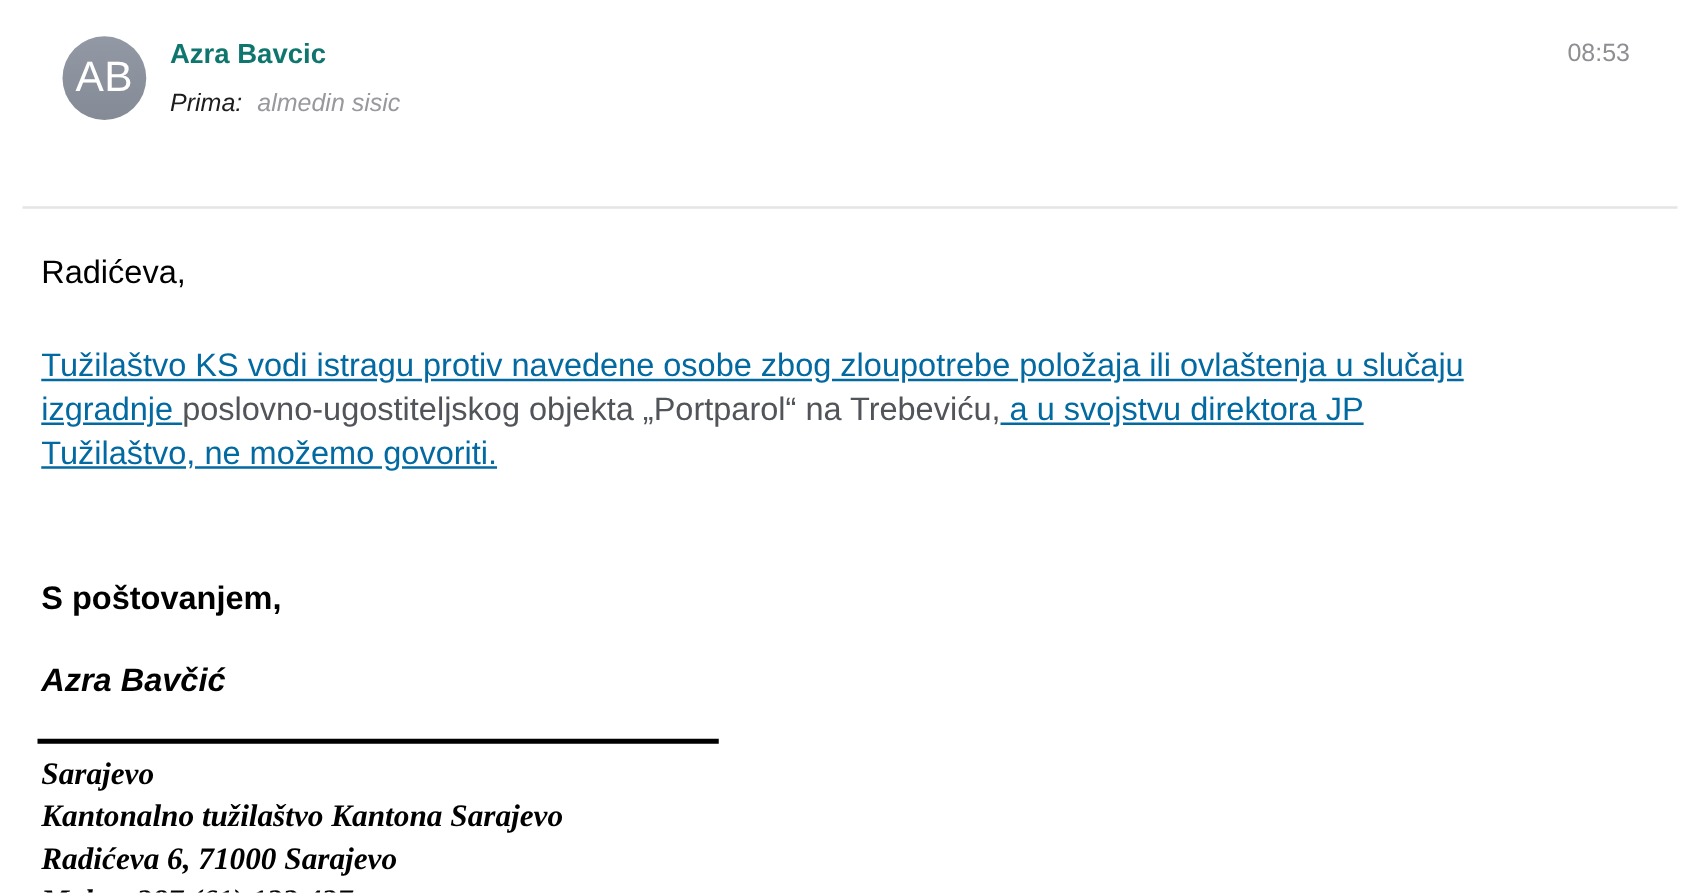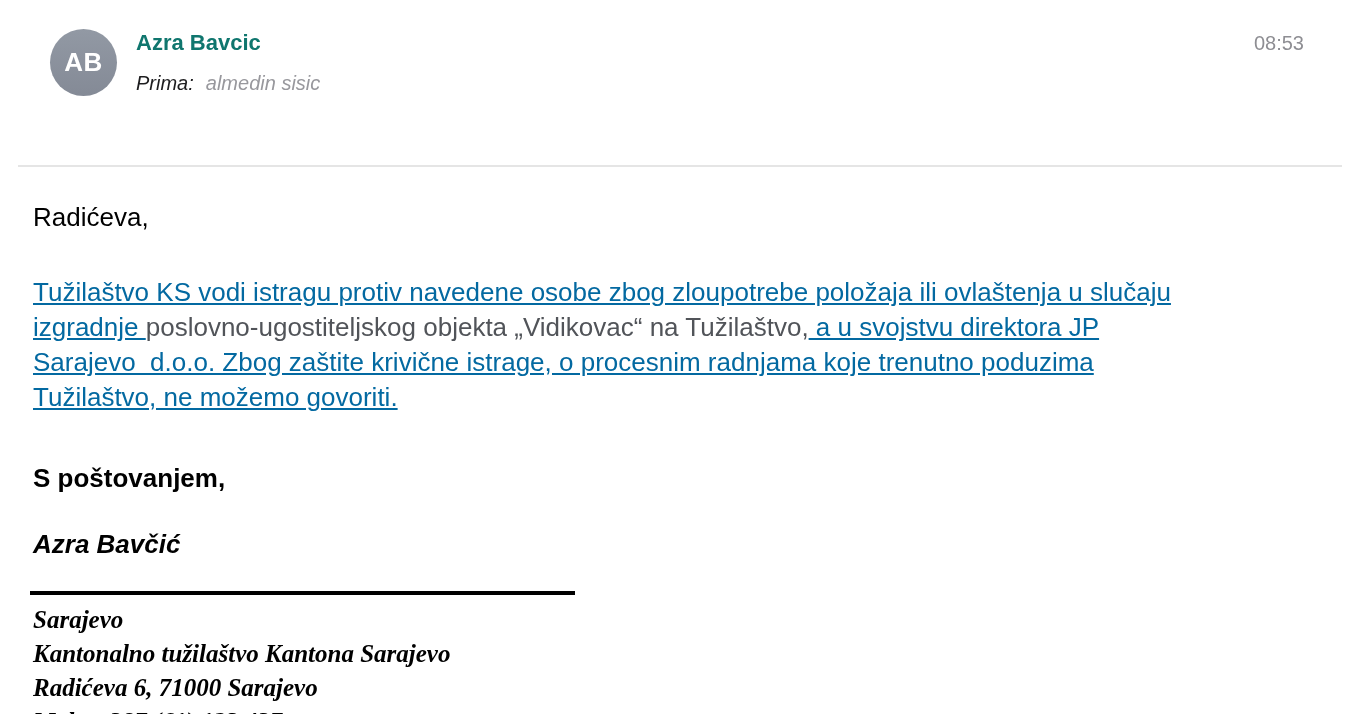--- a/index.html
+++ b/index.html
@@ -6,21 +6,21 @@
   html, body { width: 1360px; height: 714px; overflow: hidden; background: #ffffff; }
   body { font-family: "Liberation Sans", sans-serif; position: relative; }
 
   
   .msg-header { position: absolute; top: 0; left: 0; width: 1360px; height: 166px; background: #ffffff; }
   .avatar {
     position: absolute; left: 50px; top: 29px;
     width: 67px; height: 67px; border-radius: 50%;
     background: linear-gradient(180deg, #9299a4 0%, #848a96 100%);
     display: flex; align-items: center; justify-content: center;
-    color: #ffffff; font-size: 26px; font-weight: 700; letter-spacing: 0.5px; text-align: center;
+    color: #ffffff; font-size: 34px; font-weight: 400; letter-spacing: 0.5px; text-align: center;
   }
   .header-text { position: absolute; left: 136px; top: 30px; }
   .sender-name { font-size: 22px; font-weight: 700; color: #0f766e; line-height: 26px; }
   .subject-line { font-size: 20px; color: #1d1d1f; line-height: 24px; margin-top: 13px; }
   .prima-row { font-size: 20px; line-height: 24px; margin-top: 15px; display: flex; font-style: italic; }
   .prima-label { color: #1d1d1f; }
   .prima-value { color: #98989d; margin-left: 12px; }
   .msg-time { position: absolute; top: 32px; right: 56px; font-size: 20px; color: #8e8e93; text-align: right; }
   .header-divider { position: absolute; top: 165px; left: 18px; right: 18px; height: 2px; background: #e5e5e5; }
   .serif-line { white-space: pre; font-size: 26px; line-height: 35px; }
@@ -49,22 +49,21 @@
     </div>
   </div>
   <div class="msg-time">08:53</div>
   <div class="header-divider"></div>
 </div>
 
 <div class="serif-line salutation">Radićeva,</div>
 
 <div class="main-paragraph">
     <div class="serif-line"><span class="seg-default">Tužilaštvo KS vodi istragu protiv navedene osobe zbog zloupotrebe položaja ili ovlaštenja u slučaju</span></div>
-    <div class="serif-line"><span class="seg-default">izgradnje </span><span class="seg-muted">poslovno-ugostiteljskog objekta „Vidikovac“ na Tužilaštvo,</span><span class="seg-default"> a u svojstvu direktora JP</span></div>
-    <div class="serif-line"><span class="seg-default">Sarajevo  d.o.o. Zbog zaštite krivične istrage, o procesnim radnjama koje trenutno poduzima</span></div>
+    <div class="serif-line"><span class="seg-default">izgradnje </span><span class="seg-muted">poslovno-ugostiteljskog objekta „Portparol“ na Trebeviću,</span><span class="seg-default"> a u svojstvu direktora JP</span></div>
     <div class="serif-line"><span class="seg-default">Tužilaštvo, ne možemo govoriti.</span></div>
   </div>
 
 <div class="serif-line closing">S poštovanjem,</div>
 
 <div class="serif-line sig-name">Azra Bavčić</div>
 
 <div class="sig-divider"></div>
 
 <div class="sig-block">

